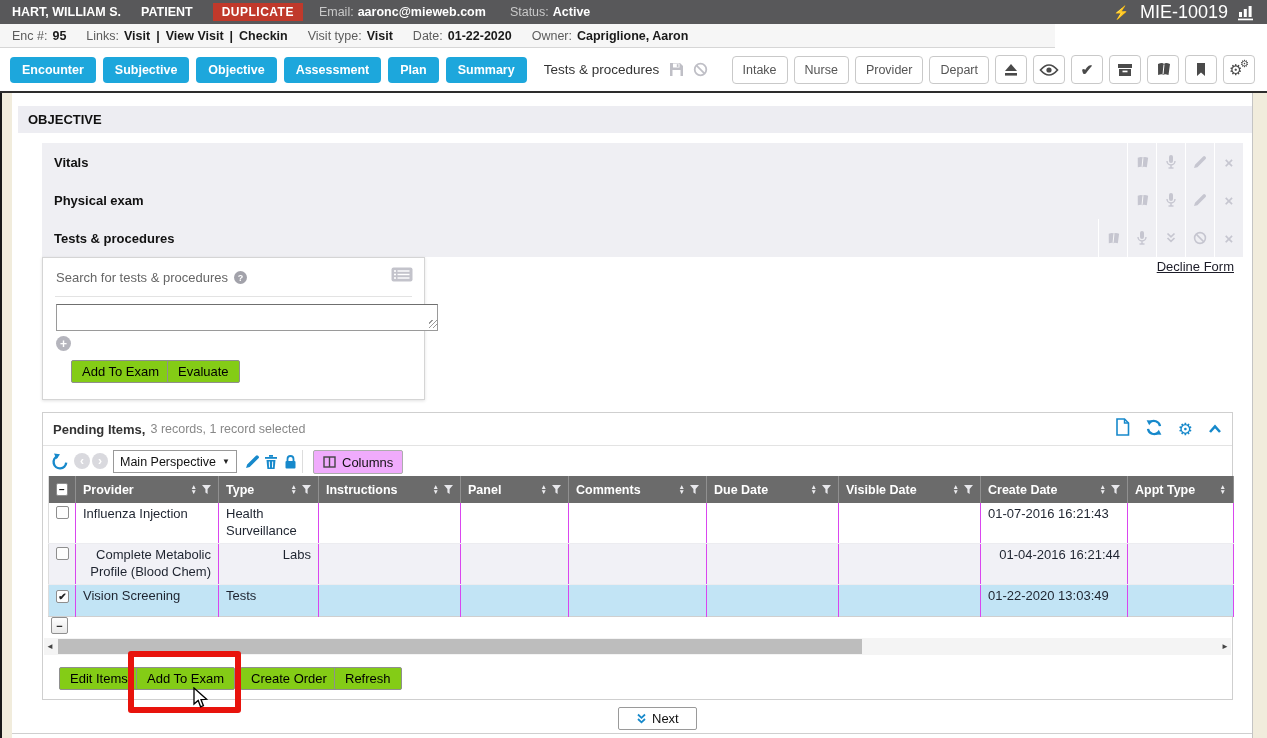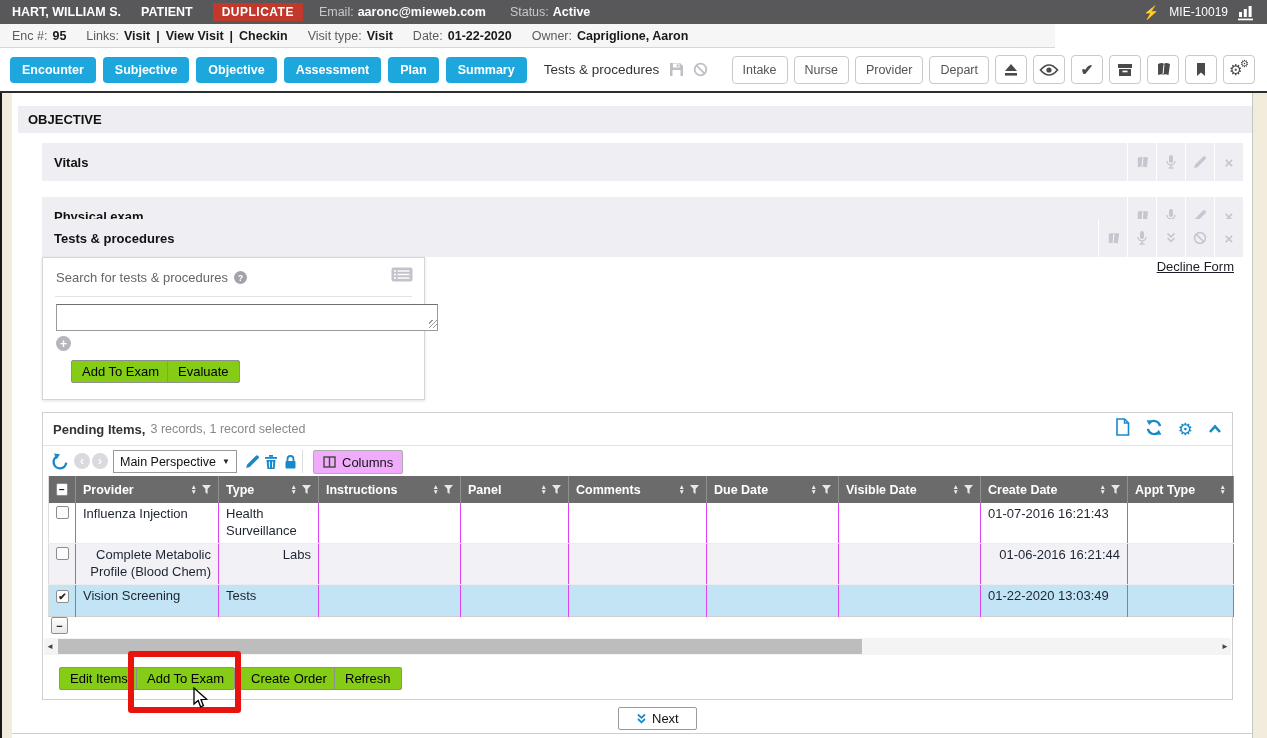--- a/index.html
+++ b/index.html
@@ -10,21 +10,21 @@
   .topbar { position:absolute; left:0; top:0; width:1267px; height:24px; background:#58585a;
             display:flex; align-items:center; padding:0 10px 0 12px; color:#fff; font-size:12.5px; }
   .pt-name { font-weight:bold; margin-right:20px; }
   .pt-role { font-weight:bold; margin-right:20px; }
   .dup { background:#c0392b; color:#fff; font-weight:bold; font-size:12px; letter-spacing:.5px;
          padding:2px 9px; margin-right:16px; }
   .tb-lbl { color:#c9c9c9; margin-right:4px; }
   .tb-val { color:#fff; font-weight:bold; margin-right:24px; }
   .top-right { margin-left:auto; display:flex; align-items:center; gap:10px; }
   .bolt { font-size:13px; color:#fff; }
-  .sysid { font-size:12px; color:#fff; }
+  .sysid { font-size:18px; color:#fff; }
   .chart-ic { display:flex; }
 
   
   .encbar { position:absolute; left:0; top:24px; width:1055px; height:24px; background:#f6f6f6;
             border-bottom:1px solid #d6d6d6; display:flex; align-items:center; padding-left:12px; font-size:12.5px; }
   .enc-lbl { color:#5c5c5c; margin-right:5px; }
   .enc-val { color:#1a1a1a; font-weight:bold; margin-right:20px; }
   .enc-links { color:#1a1a1a; font-weight:bold; margin-right:20px; display:flex; gap:6px; }
 
   
@@ -284,21 +284,21 @@
               <svg width="14" height="14" viewBox="0 0 14 14">
                 <path d="M1,13 L2,9.8 L10.2,1.6 a1.4,1.4 0 0 1 2,0 l0.4,0.4 a1.4,1.4 0 0 1 0,2 L4.4,12.2 Z" fill="#c6c6d0"></path>
               </svg>
             </span>
           <span class="sec-cell">
               <span class="sec-x">×</span>
             </span>
         </span>
       </div>
 
-      <div class="sec-bar" style="top:104px;">
+      <div class="sec-bar" style="top:88px;">
         <span>Physical exam</span>
         <span class="sec-icons">
           <span class="sec-cell">
               <svg width="15" height="13" viewBox="0 0 17 15">
                 <path d="M3,2 q4.5,-1.8 6,0 q1.5,-1.8 6,0 l-1.5,11 q-4,-1.4 -5.2,0 q-1.2,-1.4 -5.2,0 z" fill="#c6c6d0"></path>
                 <line x1="9" y1="2.5" x2="8" y2="12.5" stroke="#fff" stroke-width="1"></line>
               </svg>
             </span>
           <span class="sec-cell">
               <svg width="12" height="16" viewBox="0 0 12 16">
@@ -579,21 +579,21 @@
               </tr>
               <tr class="r2">
                 <td class="cbcell"><span class="cb"></span></td>
                 <td>Complete Metabolic Profile (Blood Chem)</td>
                 <td>Labs</td>
                 <td></td>
                 <td></td>
                 <td></td>
                 <td></td>
                 <td></td>
-                <td>01-06-2016 16:21:44</td>
+                <td>01-04-2016 16:21:44</td>
                 <td></td>
               </tr>
               <tr class="r3">
                 <td class="cbcell"><span class="cb">✔</span></td>
                 <td>Vision Screening</td>
                 <td>Tests</td>
                 <td></td>
                 <td></td>
                 <td></td>
                 <td></td>

